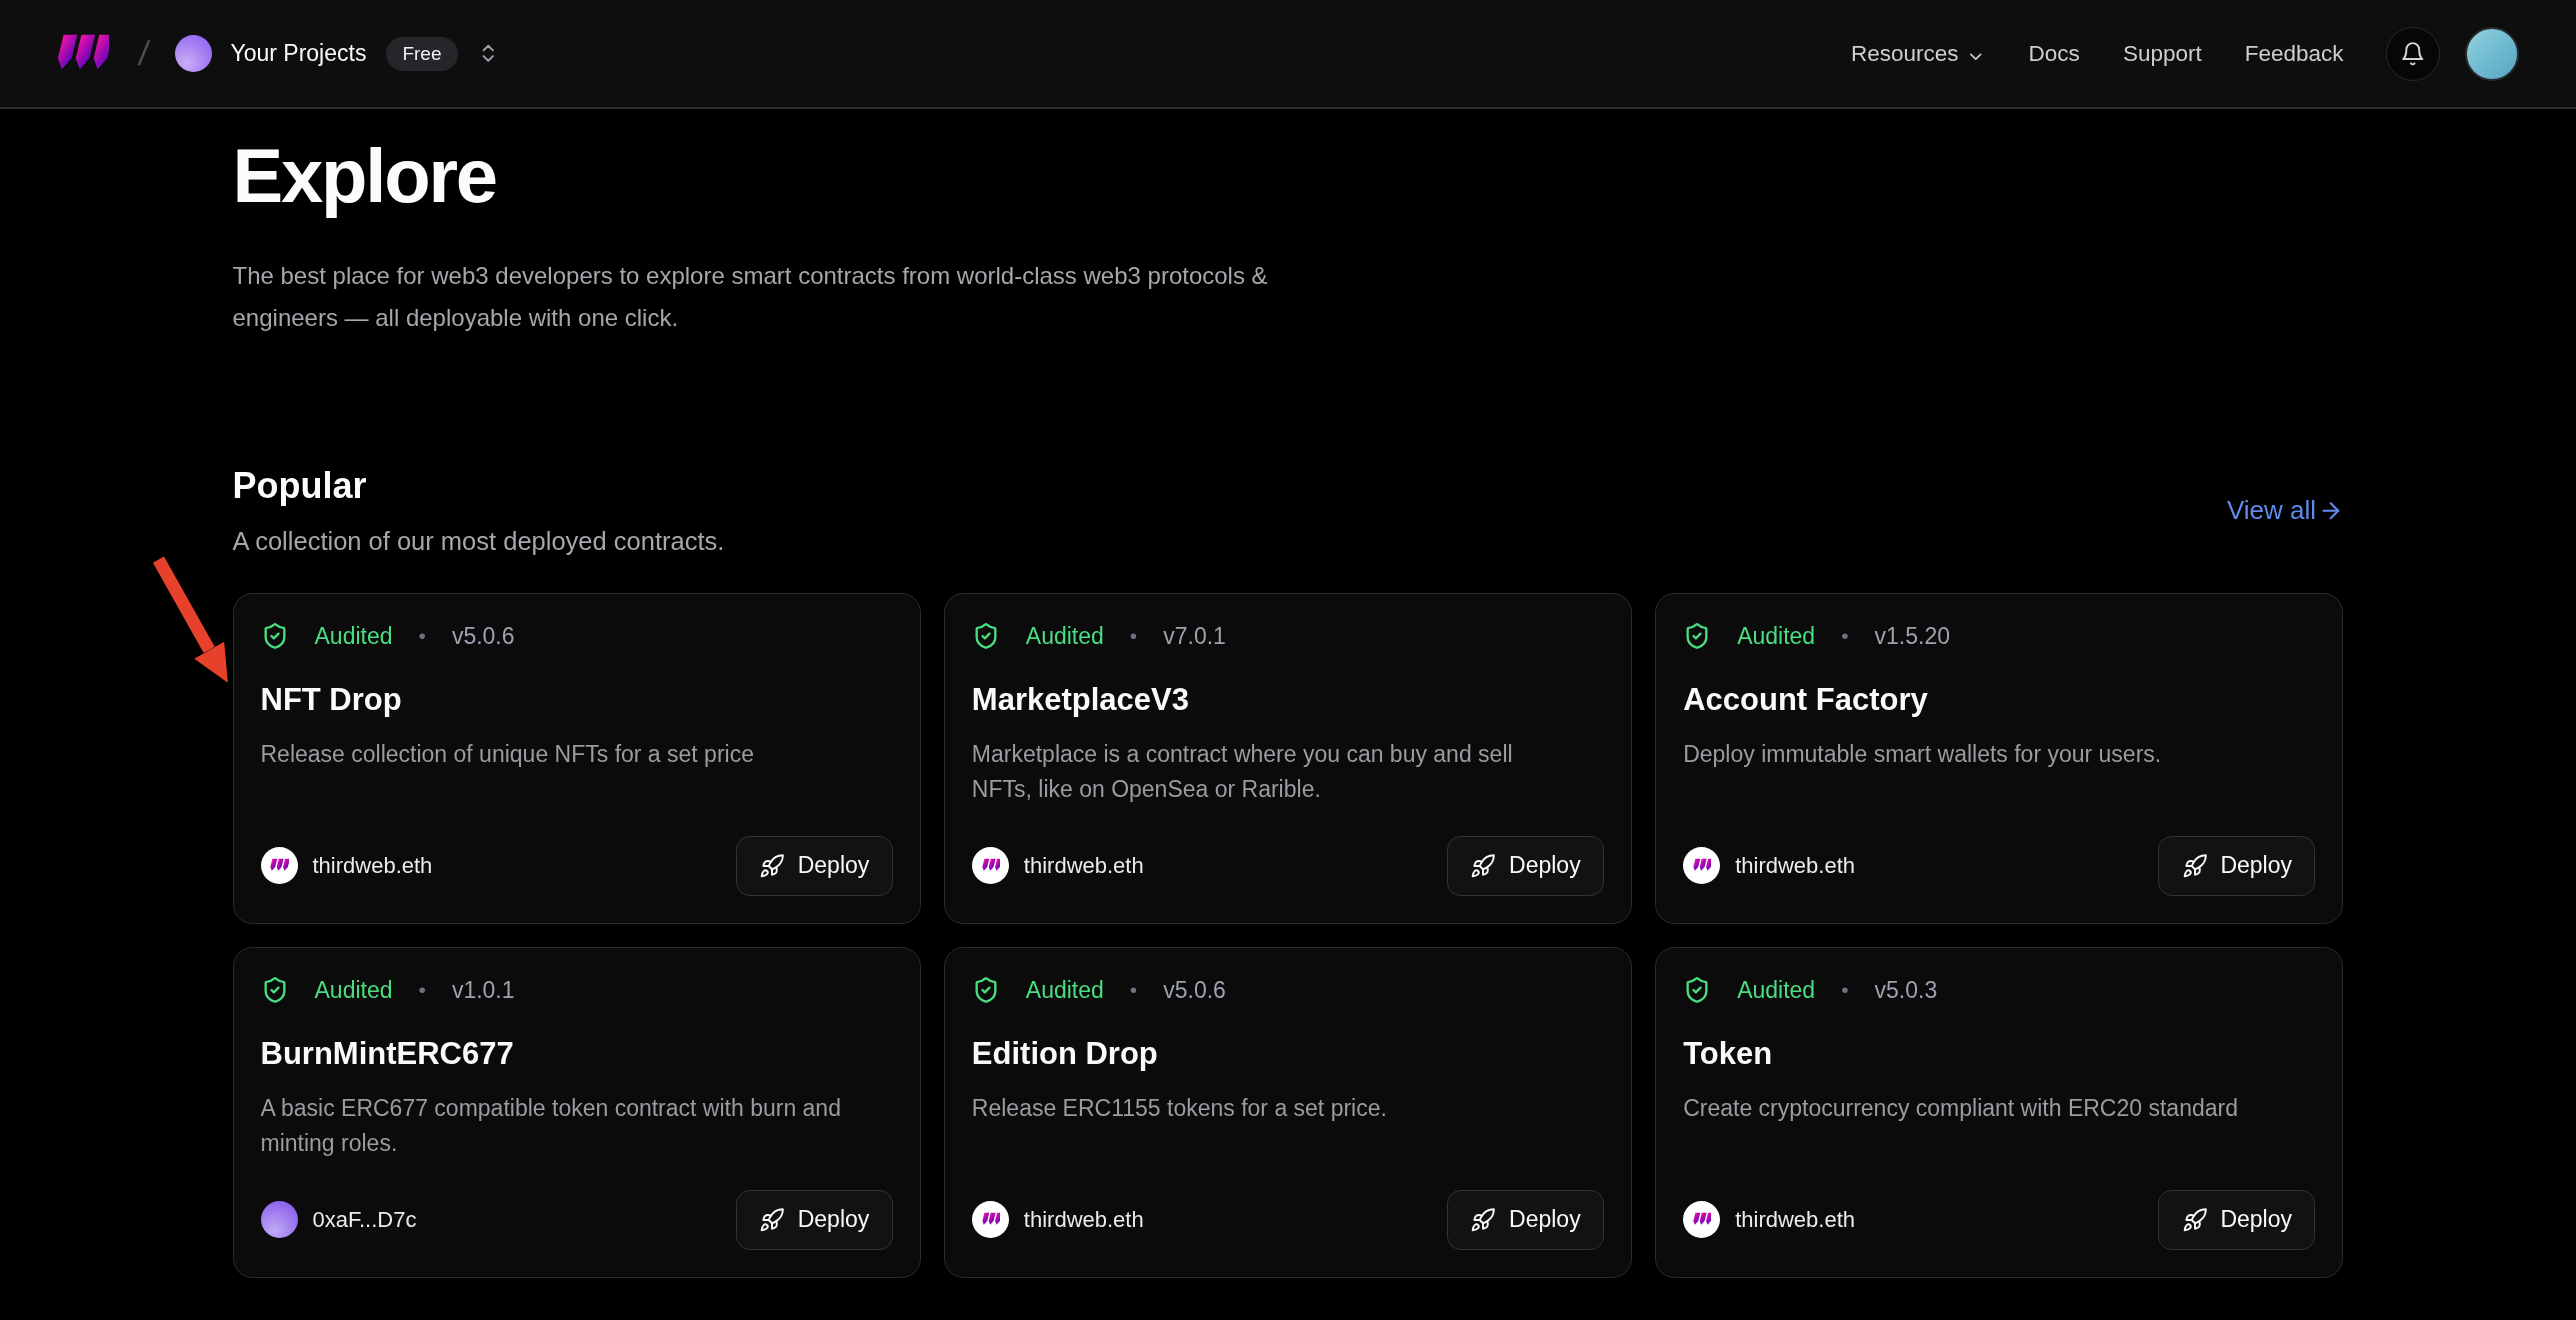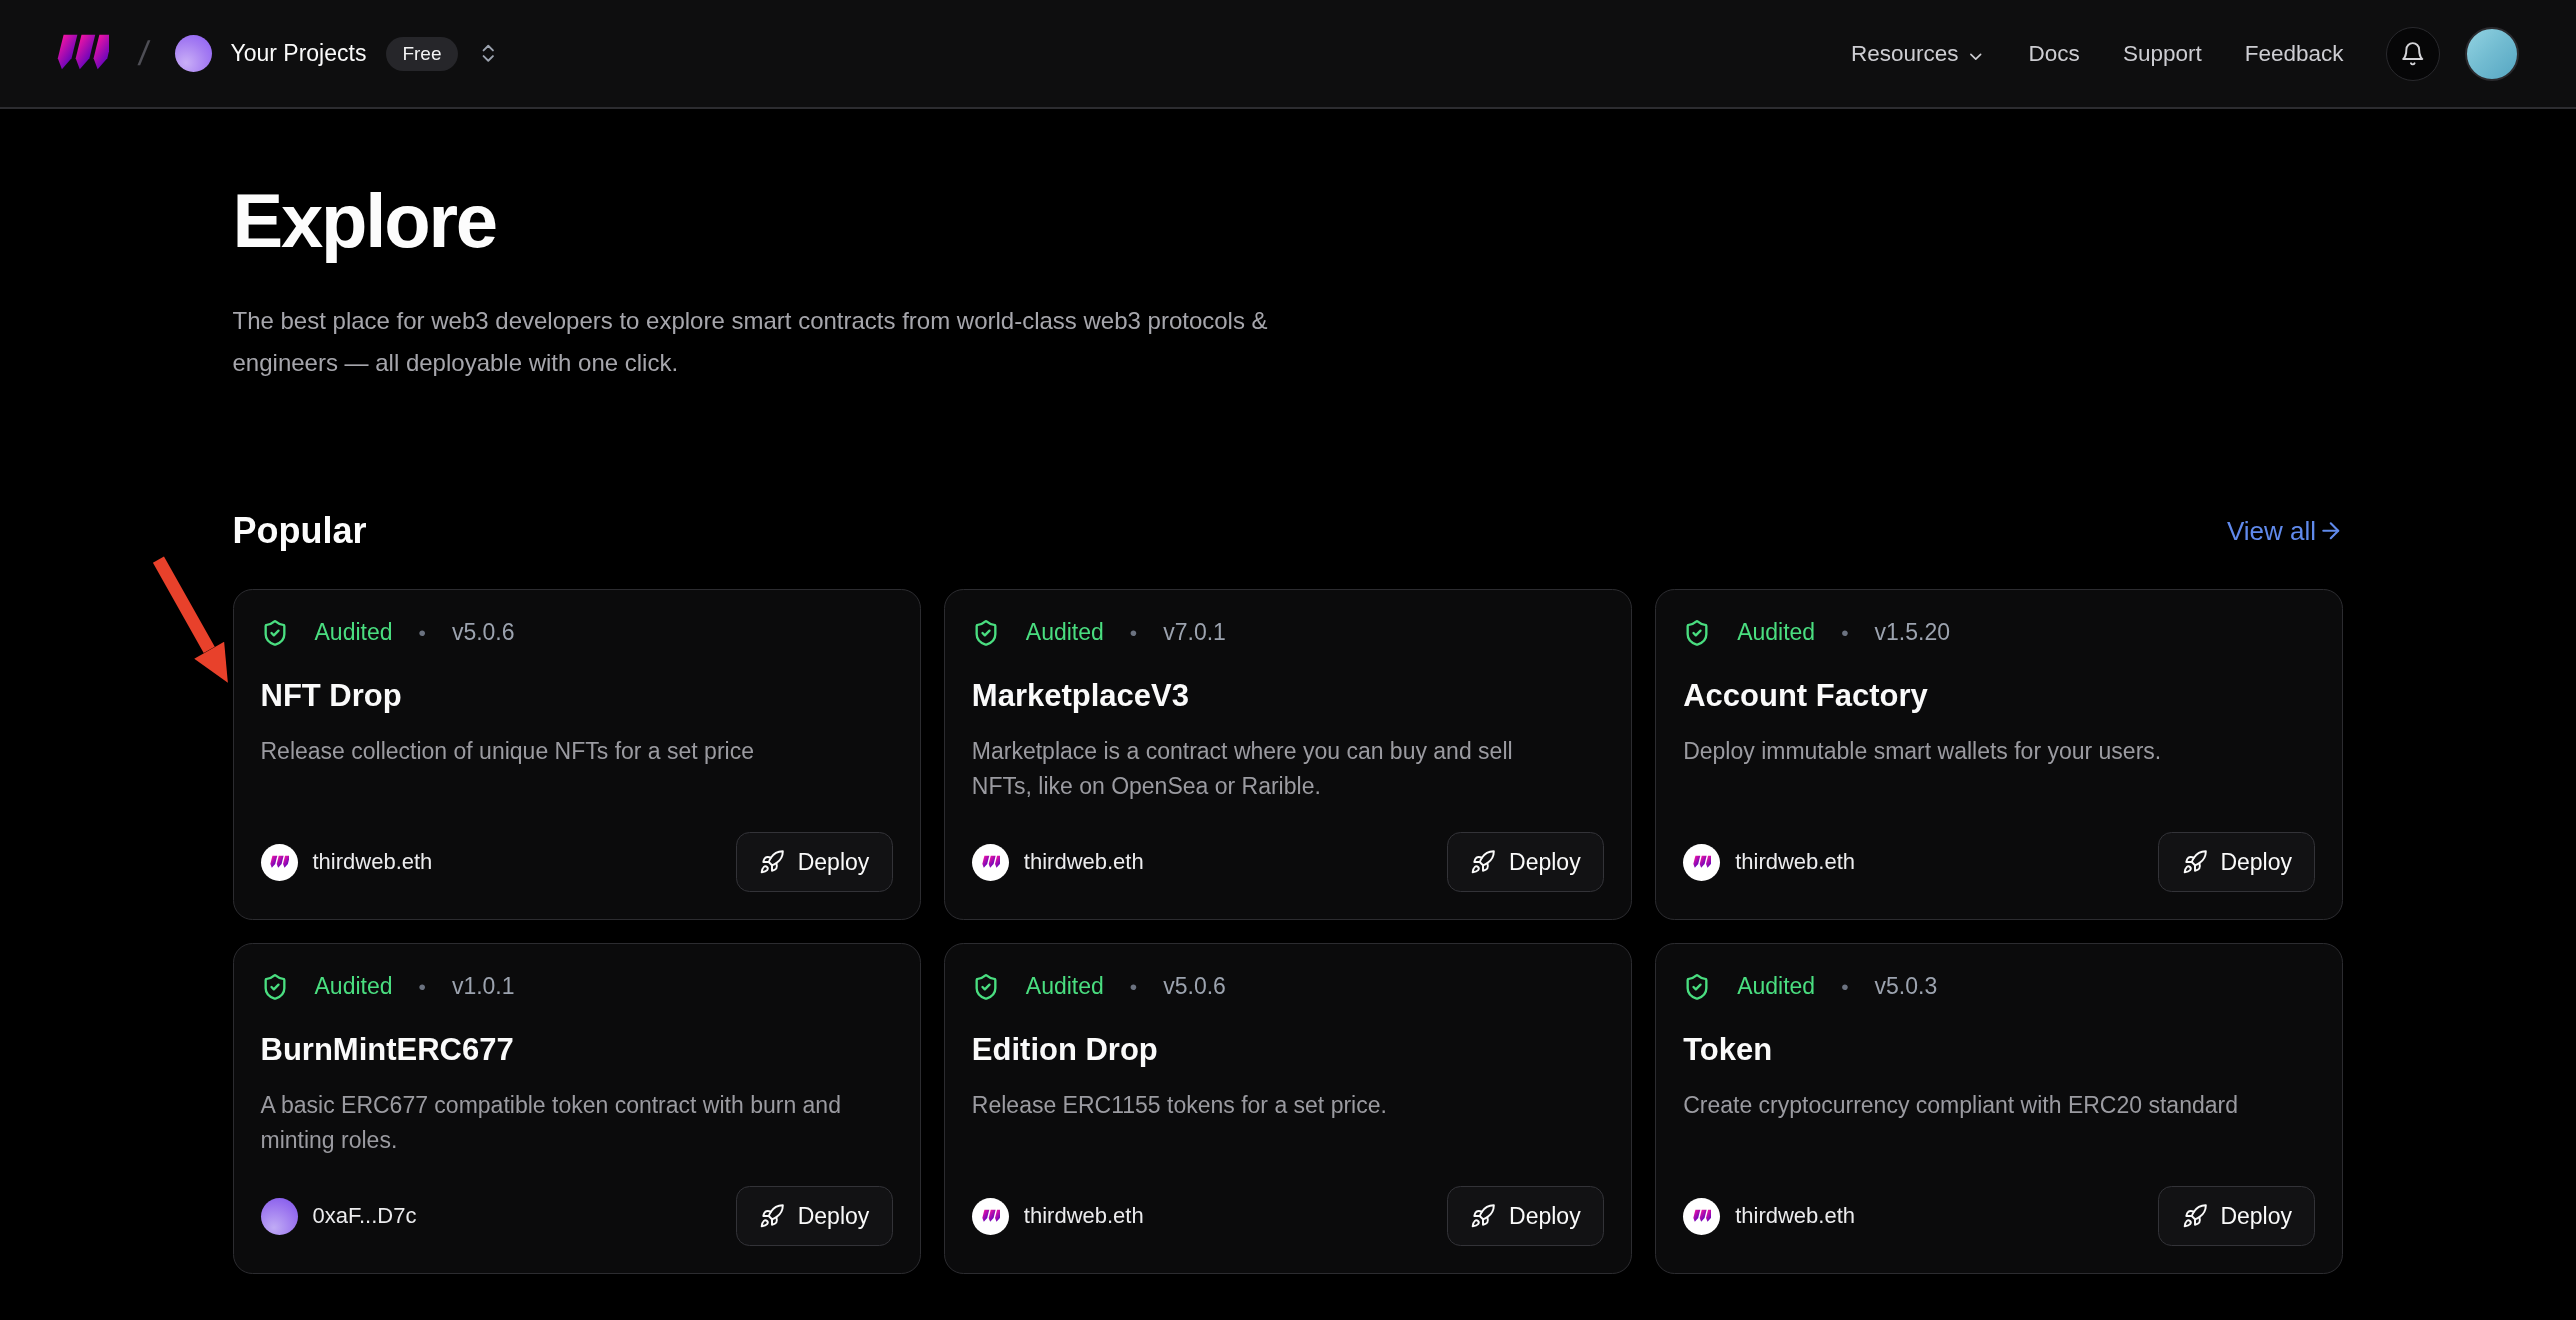--- a/index.html
+++ b/index.html
@@ -21,21 +21,21 @@
   .nav-right { display: flex; align-items: center; }
   .nav-link { font-size: 22.5px; color: #cdcdd2; margin-left: 43px; display: flex; align-items: flex-end; gap: 7.5px; cursor: pointer; }
   .icon-btn { width: 54px; height: 54px; border-radius: 50%; background: #060607;
     border: 1.5px solid #29292d; display: flex; align-items: center; justify-content: center;
     margin-left: 42px; cursor: pointer; }
   .user-avatar { width: 54px; height: 54px; border-radius: 50%; margin-left: 25.5px;
     border: 2.2px solid #2b2b2f;
     background: linear-gradient(135deg, #93d3e2 0%, #74bdd2 45%, #55a6c2 100%); cursor: pointer; }
 
   
-  .container { width: 2111px; margin: 8px auto; padding-top: 60px; position: relative; }
+  .container { width: 2111px; margin: 0 auto; padding-top: 23px; position: relative; }
   .hero-title { font-size: 76px; font-weight: 700; letter-spacing: -2.2px; color: #fcfcfc; }
   .hero-sub { margin-top: 36px; font-size: 24px; line-height: 42px; color: #a6a6ac; max-width: 1147px; }
 
   .section-head { margin-top: 126px; display: flex; align-items: center; justify-content: space-between; }
   .popular-title { font-size: 36px; font-weight: 700; color: #fcfcfc; }
   .popular-sub { margin-top: 19.5px; font-size: 25.5px; color: #a6a6ac; }
   .view-all { display: flex; align-items: center; gap: 2px; color: #608aec; font-size: 26px; cursor: pointer; }
 
   .grid { margin-top: 37px; display: grid; grid-template-columns: repeat(3, 1fr); gap: 23px; }
   .card { height: 331px; background: #0b0b0c; border: 1.5px solid #2c2c30; border-radius: 19.5px;
@@ -113,20 +113,21 @@
   </div>
 </header>
 
 <main class="container">
   <h1 class="hero-title">Explore</h1>
   <p class="hero-sub">The best place for web3 developers to explore smart contracts from world-class web3 protocols &amp; engineers — all deployable with one click.</p>
 
   <div class="section-head">
     <div>
       <div class="popular-title">Popular</div>
+      <div class="popular-sub">A collection of our most deployed contracts.</div>
     </div>
     <span class="view-all">
       <span>View all</span>
       <svg width="25.5" height="25.5" viewBox="0 0 24 24" fill="none" stroke="#608aec" stroke-width="2" stroke-linecap="round" stroke-linejoin="round">
           <path d="M5 12h14"></path>
           <path d="m12 5 7 7-7 7"></path>
         </svg>
     </span>
   </div>
 

